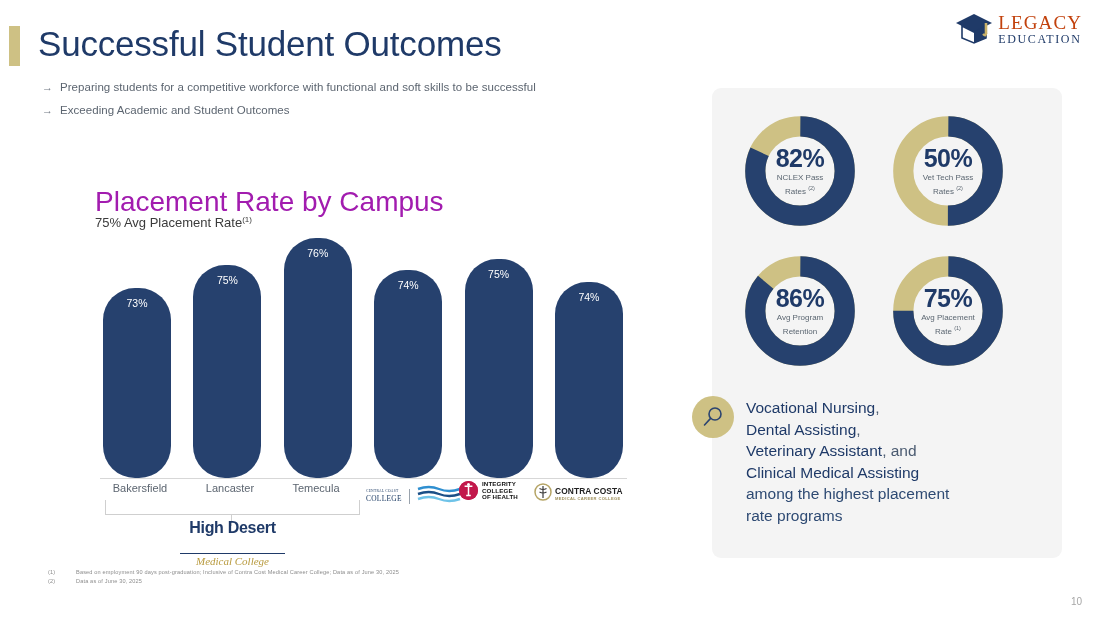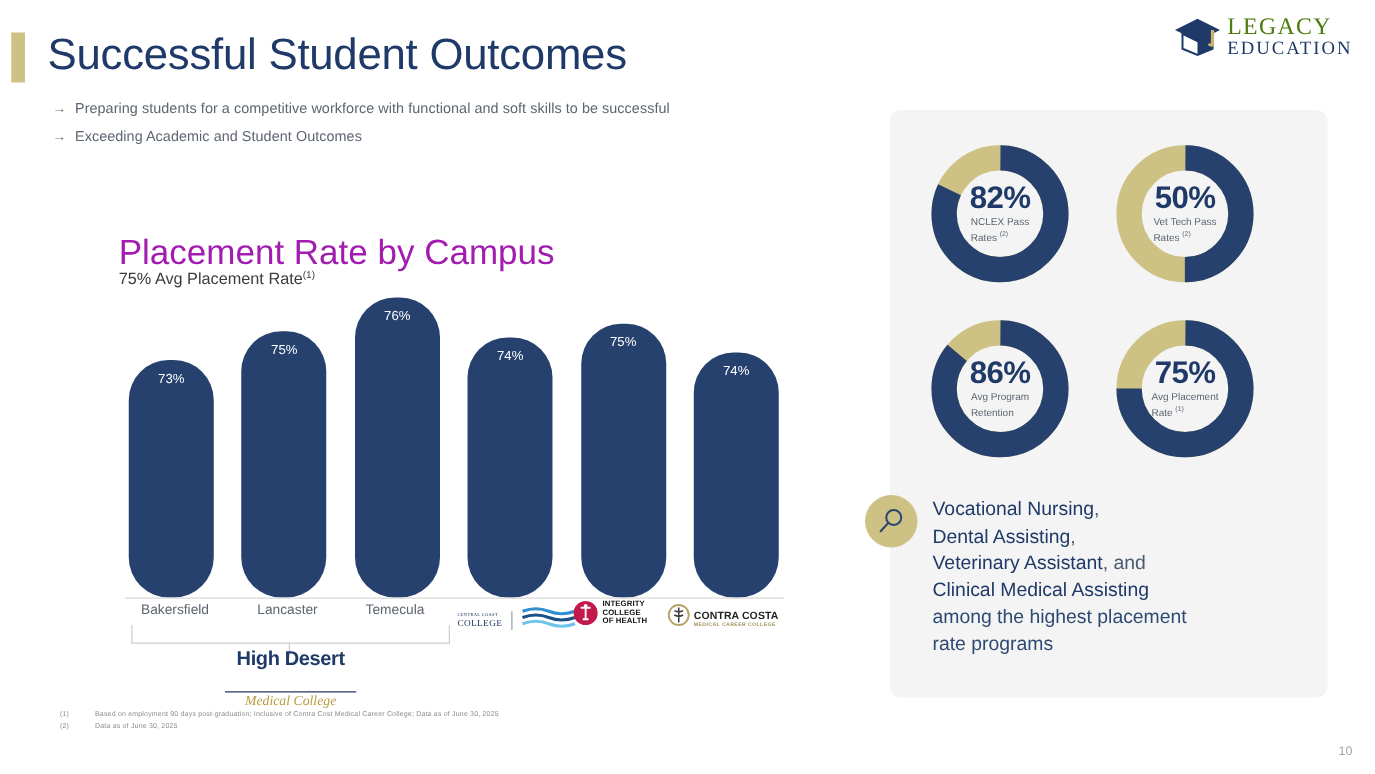--- a/index.html
+++ b/index.html
@@ -22,22 +22,22 @@
   .bullet{display:flex;align-items:flex-start;margin-bottom:7px;}
   .bullet .arrow{
     width:18px;flex:0 0 18px;color:#6f7782;font-size:11px;line-height:16px;
   }
   .bullet .btxt{font-size:11.5px;line-height:16px;color:#5c6570;letter-spacing:.05px;}
 
   
   .legacy-logo{position:absolute;right:18px;top:12px;display:flex;align-items:center;gap:5px;}
   .legacy-cap{position:relative;width:38px;height:34px;}
   .legacy-txt{line-height:1;}
-  .legacy-txt .l1{font-family:"Liberation Serif",serif;font-size:19px;letter-spacing:1.1px;color:#4d7c0f;font-weight:400;display:block;}
-  .legacy-txt .l2{font-family:"Liberation Serif",serif;font-size:15px;letter-spacing:1.6px;color:#1f3a68;display:block;margin-top:1px;}
+  .legacy-txt .l1{font-family:"Liberation Serif",serif;font-size:19px;letter-spacing:1.1px;color:#c2410c;font-weight:400;display:block;}
+  .legacy-txt .l2{font-family:"Liberation Serif",serif;font-size:12px;letter-spacing:1.6px;color:#1f3a68;display:block;margin-top:1px;}
 
   
   .chart-title{
     position:absolute;left:95px;top:186px;font-size:28px;color:#a21caf;font-weight:400;
   }
   .chart-sub{
     position:absolute;left:95px;top:215px;font-size:13px;color:#3b3b3b;font-weight:400;
   }
   .chart-sub sup{font-size:8px;vertical-align:super;}
 
@@ -90,21 +90,21 @@
   
   .rpanel{
     position:absolute;left:712px;top:88px;width:350px;height:470px;
     background:#f4f4f4;border-radius:9px;
   }
   .donuts{position:absolute;left:741px;top:112px;width:295px;height:285px;}
   .donut{position:absolute;width:118px;height:118px;}
   .donut svg{display:block;}
   .donut .dcenter{
     position:absolute;inset:0;display:flex;flex-direction:column;
-    align-items:center;justify-content:center;text-align:left;
+    align-items:center;justify-content:center;text-align:center;
   }
   .donut .dval{font-size:25px;font-weight:bold;color:#1f3a68;line-height:25px;letter-spacing:-.5px;}
   .donut .dlab{font-size:8px;color:#5b6671;line-height:10px;margin-top:2px;}
   .donut .dlab sup{font-size:5.5px;}
 
   .callout{position:absolute;left:692px;top:396px;width:340px;}
   .mag{
     position:absolute;left:0;top:0;width:42px;height:42px;border-radius:50%;
     background:#cec184;display:flex;align-items:center;justify-content:center;
   }

